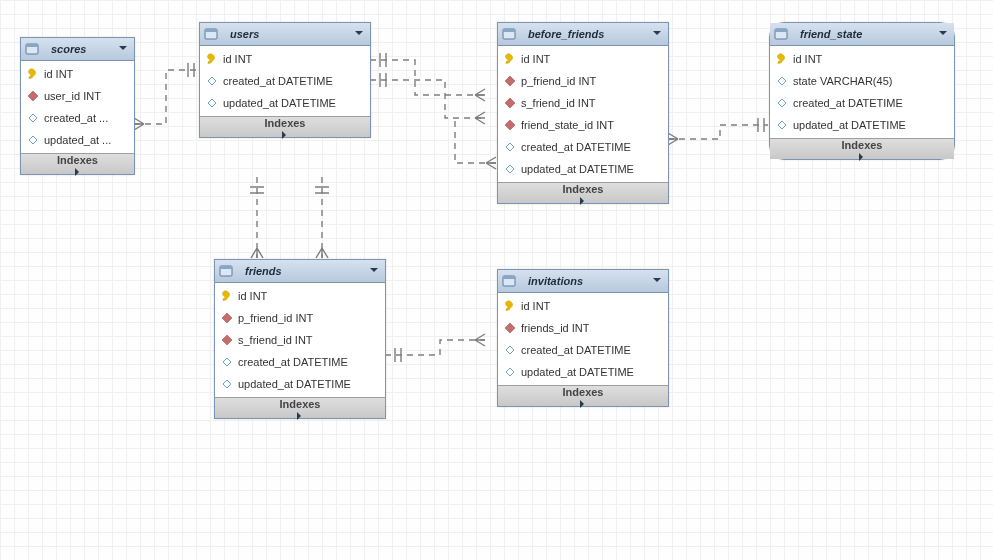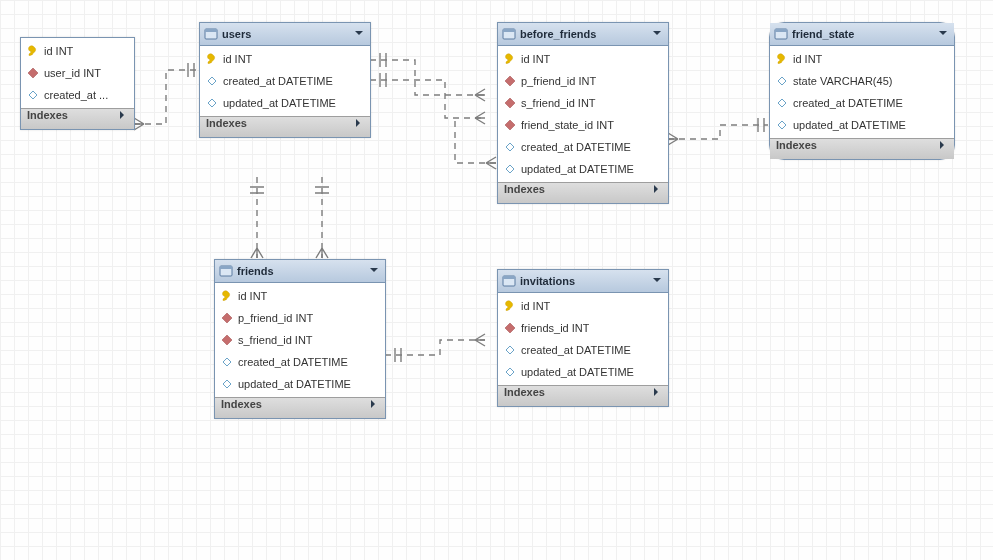--- a/index.html
+++ b/index.html
@@ -35,23 +35,24 @@
     align-items: center;
     background: linear-gradient(#d6e1ee, #b7c9de);
     border-bottom: 1px solid #7a94b1;
     height: 22px;
     padding: 0 4px;
     font-weight: bold;
     color: #1f2b3a;
   }
   .entity-header .title {
     flex: 1;
-    padding-left: 4px;
+    padding-left: 12px;
     white-space: nowrap;
     overflow: hidden;
+    font-style: italic;
   }
   .entity-header .hdr-icon {
     width: 14px; height: 14px;
     display: inline-flex;
     justify-content: center;
     align-items: center;
   }
   .entity-header .toggle {
     width: 12px; height: 12px;
     color: #2a3a4d;
@@ -76,27 +77,28 @@
     margin-right: 5px;
     flex: 0 0 12px;
   }
   .col .col-text {
     overflow: hidden;
     text-overflow: ellipsis;
     text-align: right;
   }
   .indexes {
     display: flex;
-    align-items: flex-start;
+    align-items: center;
     height: 20px;
     padding: 0 6px;
     background: linear-gradient(#dedede, #c8c8c8);
     border-top: 1px solid #9e9e9e;
     color: #444;
     font-weight: bold;
+    flex-direction: column;
   }
   .indexes .label { flex: 1; }
   .indexes .arrow {
     width: 10px; height: 10px;
     color: #333;
   }
   
   svg.table-icon rect.outer { fill:#dbe7f4; stroke:#5a7aa0; stroke-width:1; }
   svg.table-icon rect.bar { fill:#8aa6c5; }
   svg.key-icon path { fill:#e6b800; stroke:#c89b00; stroke-width:0.4; }
@@ -153,20 +155,34 @@
     </g>
 
     <g>
       <path d="M496 163 L455 163 L455 120"></path>
       <path d="M486 163 L496 157 M486 163 L496 169 M486 163 L496 163" stroke-dasharray="0"></path>
     </g>
   </g>
 </svg>
 
 <div class="entity" style="left:20px;top:37px;width:113px;">
+  <div class="entity-header">
+    <span class="hdr-icon">
+      <svg class="table-icon" width="14" height="14" viewBox="0 0 14 14">
+          <rect class="outer" x="1" y="2" width="12" height="10" rx="1"></rect>
+          <rect class="bar" x="1" y="2" width="12" height="3"></rect>
+        </svg>
+    </span>
+    <span class="title">scores</span>
+    <span class="toggle">
+      <svg class="chevron-down" width="10" height="10" viewBox="0 0 10 10">
+          <path d="M1 3 L5 7 L9 3 Z"></path>
+        </svg>
+    </span>
+  </div>
   <div class="cols">
     <div class="col">
         <span class="col-icon">
           <svg class="key-icon" width="12" height="12" viewBox="0 0 12 12">
             <path d="M7 2a3 3 0 1 0-2.5 4.7L2 9v1.5h1.5L4 10h1l.5-.5V9l2-2A3 3 0 0 0 7 2z"></path>
           </svg>
         </span>
         <span class="col-text">id INT</span>
       </div>
     <div class="col">
@@ -177,20 +193,28 @@
         </span>
         <span class="col-text">user_id INT</span>
       </div>
     <div class="col">
         <span class="col-icon">
           <svg class="diamond-icon hollow" width="10" height="10" viewBox="0 0 10 10">
             <path d="M5 1 L9 5 L5 9 L1 5 Z"></path>
           </svg>
         </span>
         <span class="col-text">created_at ...</span>
+      </div>
+    <div class="col">
+        <span class="col-icon">
+          <svg class="diamond-icon hollow" width="10" height="10" viewBox="0 0 10 10">
+            <path d="M5 1 L9 5 L5 9 L1 5 Z"></path>
+          </svg>
+        </span>
+        <span class="col-text">updated_at ...</span>
       </div>
   </div>
   <div class="indexes">
     <span class="label">Indexes</span>
     <span class="arrow"><svg class="chevron-right" width="8" height="8" viewBox="0 0 8 8">
           <path d="M2 0 L6 4 L2 8 Z"></path>
         </svg></span>
   </div>
 </div>
 

